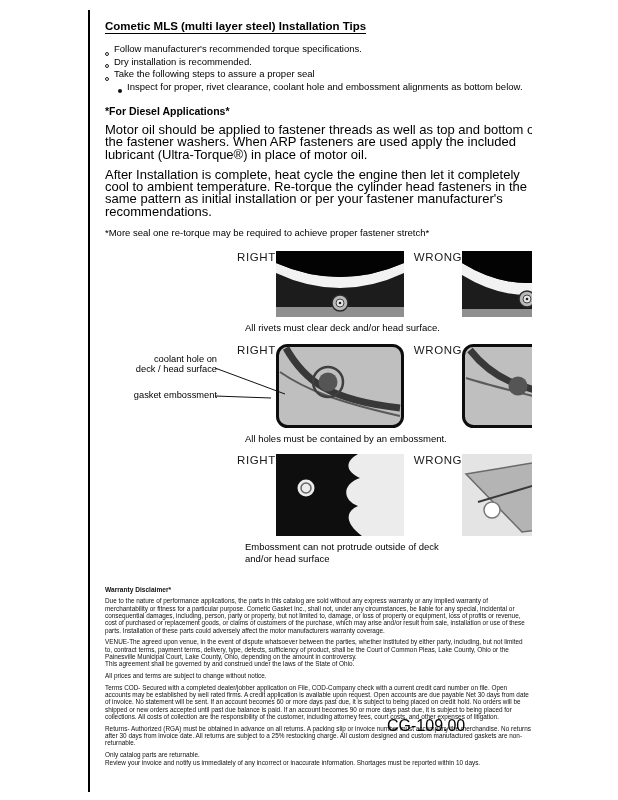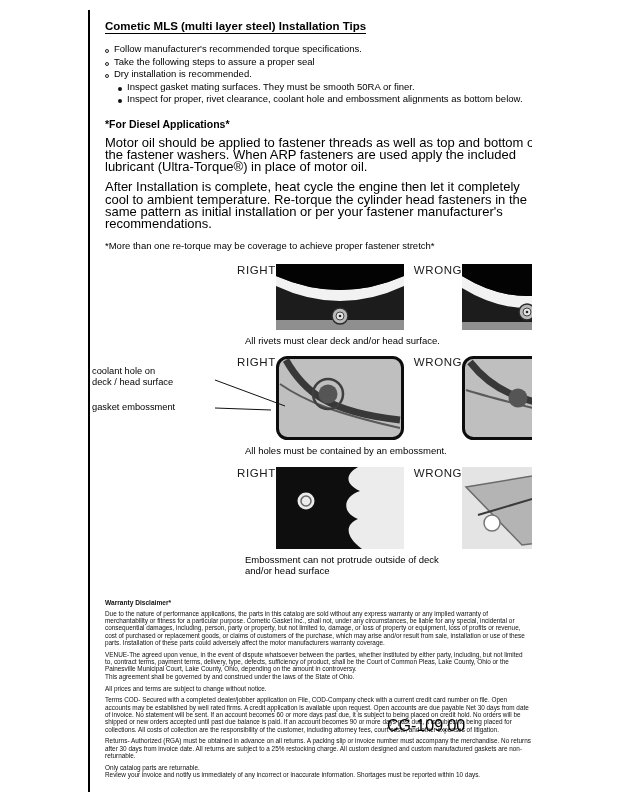--- a/index.html
+++ b/index.html
@@ -12,37 +12,37 @@
   .page { position:relative; width:532px; height:800px; background:#ffffff; overflow:hidden; }
   .vline { position:absolute; left:88px; top:10px; width:2px; height:782px; background:#000; }
   .content { position:absolute; left:105px; top:16px; width:438px; }
 
   .title {
     font-size:11.5px; font-weight:bold;
     display:inline-block; border-bottom:1.5px solid #000;
     padding-bottom:1px; margin-bottom:9px;
   }
 
-  .bullet-row { display:flex; align-items:center; font-size:9.5px; line-height:12.5px; }
+  .bullet-row { display:flex; align-items:flex-end; font-size:9.5px; line-height:12.5px; }
   .bullet-o { width:4px; height:4px; border:1px solid #222; border-radius:50%; margin:4px 5px 0 0; flex:none; background:#fff; }
   .bullet-f { width:4px; height:4px; background:#111; border-radius:50%; margin:4px 5px 0 0; flex:none; }
   .sub { margin-left:13px; }
 
   .h2 { font-size:10.5px; font-weight:bold; margin:12px 0 7px; }
   .para { font-size:13px; line-height:12.3px; margin-bottom:8px; width:434px; }
   .note { font-size:9.5px; margin:9px 0 13px; }
 
   .figs { margin-left:132px; width:270px; }
   .fig-row { display:flex; gap:10px; position:relative; }
   .fig-col { display:flex; flex-direction:row; }
   .fig-label { font-size:11.5px; text-align:center; height:15px; color:#1a1a1a; letter-spacing:0.6px; }
   .fig-caption { font-size:9.5px; margin:5px 8px 10px; white-space:pre-line; line-height:11.5px; }
   .fig-art { display:block; }
 
-  .side-label { position:absolute; right:calc(100% + 20px); width:125px; font-size:9.3px; line-height:10.8px; color:#000; }
+  .side-label { position:absolute; right:calc(100% + 20px); width:125px; text-align:right; font-size:9.3px; line-height:10.8px; color:#000; }
   .side-label span { display:block; }
   .ptr { position:absolute; left:-28px; top:14px; pointer-events:none; }
 
   .legal { margin-top:22px; width:426px; font-size:6.4px; line-height:7.3px; color:#101010; }
   .legal-h { font-weight:bold; font-size:6.6px; margin-bottom:4px; }
   .legal p { margin-bottom:4.5px; white-space:pre-line; }
 
   .footer-code { position:absolute; left:387px; top:717px; font-size:16px; color:#000; }
 </style>
 </head>
@@ -54,39 +54,35 @@
   <div class="content">
 
     <div class="title">Cometic MLS (multi layer steel) Installation Tips</div>
 
     <div class="bullet-row">
       <span class="bullet-o"></span>
       <span>Follow manufacturer's recommended torque specifications.</span>
     </div>
     <div class="bullet-row">
       <span class="bullet-o"></span>
-      <span>Take the following steps to assure a proper seal</span>
+      <span>Dry installation is recommended.</span>
     </div>
     <div class="bullet-row">
       <span class="bullet-o"></span>
-      <span>Dry installation is recommended.</span>
-    </div>
-    <div class="bullet-row sub">
-      <span class="bullet-f"></span>
-      <span>Inspect gasket mating surfaces.  They must be smooth 50RA or finer.</span>
+      <span>Take the following steps to assure a proper seal</span>
     </div>
     <div class="bullet-row sub">
       <span class="bullet-f"></span>
       <span>Inspect for proper, rivet clearance, coolant hole and embossment alignments as bottom below.</span>
     </div>
 
     <div class="h2">*For Diesel Applications*</div>
     <div class="para">Motor oil should be applied to fastener threads as well as top and bottom of the fastener washers. When ARP fasteners are used apply the included lubricant (Ultra-Torque®) in place of motor oil.</div>
     <div class="para">After Installation is complete, heat cycle the engine then let it completely cool to ambient temperature. Re-torque the cylinder head fasteners in the same pattern as initial installation or per your fastener manufacturer's recommendations.</div>
-    <div class="note">*More than one re-torque may be coverage to achieve proper fastener stretch*</div>
+    <div class="note">*More seal one re-torque may be required to achieve proper fastener stretch*</div>
 
     <div class="figs">
 
       <div class="fig-row">
         <div class="fig-col">
           <div class="fig-label">RIGHT</div>
           <svg class="fig-art" width="128" height="66" viewBox="0 0 128 66">
             <rect width="128" height="66" fill="#1c1c1c"></rect>
             <rect y="56" width="128" height="10" fill="#8f8f8f"></rect>
             <path d="M0,12 Q64,40 128,12 L128,22 Q64,52 0,22 Z" fill="#f2f2f2"></path>

